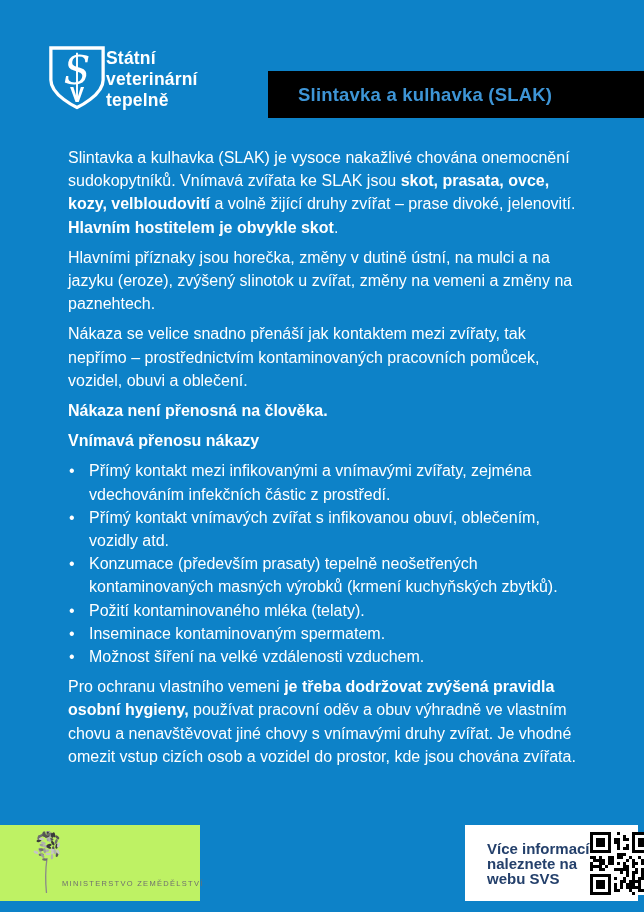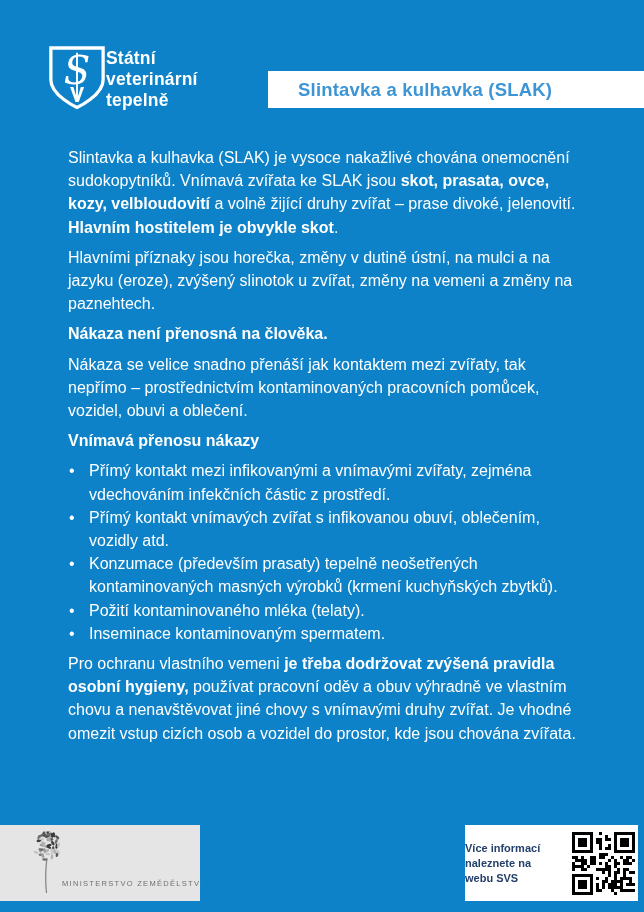--- a/index.html
+++ b/index.html
@@ -11,22 +11,22 @@
     overflow:hidden;
   }
   
   .logo-shield{position:absolute;left:47px;top:44px;width:60px;height:68px;}
   .wordmark{
     position:absolute;left:106px;top:48px;
     color:#ffffff;font-weight:bold;font-size:17.5px;line-height:21px;
     letter-spacing:.2px;
   }
   .title-box{
-    position:absolute;left:268px;top:71px;right:0;height:37px;
-    background:#ffffff;
+    position:absolute;left:268px;top:71px;right:0;height:47px;
+    background:#000000;
     display:flex;align-items:center;
   }
   .title-box .title{
     padding-left:30px;
     color:#3e95d6;font-weight:bold;font-size:18.5px;
     letter-spacing:.2px;
   }
   
   .body{
     position:absolute;left:68px;top:146px;width:514px;
@@ -38,34 +38,35 @@
   .body ul{list-style:none;margin:0 0 7px 0;padding:0;}
   .body li{position:relative;padding-left:21px;}
   .body li::before{
     content:"\2022";
     position:absolute;left:1px;top:0;
     font-size:16px;
   }
   
   .footer-left{
     position:absolute;left:0;top:825px;width:200px;height:76px;
-    background:#e5e5e5;
+    background:#bef264;
   }
   .tree-svg{position:absolute;left:26px;top:6px;width:42px;height:64px;}
   .ministry-label{
     position:absolute;left:62px;bottom:13px;
     color:#6f6f6e;font-size:7.5px;letter-spacing:1.3px;white-space:nowrap;
   }
   .footer-right{
     position:absolute;left:465px;top:825px;width:173px;height:76px;
     background:#ffffff;
     display:flex;align-items:center;
   }
   .info-text{
-    color:#24406b;font-weight:bold;font-size:11px;line-height:15px;
+    margin-left:22px;
+    color:#24406b;font-weight:bold;font-size:15px;line-height:15px;
     flex:0 0 auto;
   }
   .qr{margin-left:auto;margin-right:3px;width:63px;height:63px;flex:0 0 auto;}
 </style>
 </head>
 <body>
 
 <div class="page">
 
   <svg class="logo-shield" viewBox="0 0 62 70" xmlns="http://www.w3.org/2000/svg">
@@ -81,29 +82,30 @@
     <div>tepelně</div>
   </div>
 
   <div class="title-box">
     <span class="title">Slintavka a kulhavka (SLAK)</span>
   </div>
 
   <div class="body">
       <p><span>Slintavka a kulhavka (SLAK) je vysoce nakažlivé chována onemocnění sudokopytníků. Vnímavá zvířata ke SLAK jsou </span><span class="b">skot, prasata, ovce, kozy, velbloudovití</span><span> a volně žijící druhy zvířat – prase divoké, jelenovití. </span><span class="b">Hlavním hostitelem je obvykle skot</span><span>.</span></p>
       <p><span>Hlavními příznaky jsou horečka, změny v dutině ústní, na mulci a na jazyku (eroze), zvýšený slinotok u zvířat, změny na vemeni a změny na paznehtech.</span></p>
+      <p><span>Nákaza se velice snadno přenáší jak kontaktem mezi zvířaty, tak nepřímo – prostřednictvím kontaminovaných pracovních pomůcek, vozidel, obuvi a oblečení.</span></p>
       <p><span class="b">Nákaza není přenosná na člověka.</span></p>
-      <p><span>Nákaza se velice snadno přenáší jak kontaktem mezi zvířaty, tak nepřímo – prostřednictvím kontaminovaných pracovních pomůcek, vozidel, obuvi a oblečení.</span></p>
       <p class="heading"><span class="b">Vnímavá přenosu nákazy</span></p>
       <ul>
         <li>Přímý kontakt mezi infikovanými a vnímavými zvířaty, zejména vdechováním infekčních částic z prostředí.</li>
         <li>Přímý kontakt vnímavých zvířat s infikovanou obuví, oblečením, vozidly atd.</li>
         <li>Konzumace (především prasaty) tepelně neošetřených kontaminovaných masných výrobků (krmení kuchyňských zbytků).</li>
         <li>Požití kontaminovaného mléka (telaty).</li>
         <li>Inseminace kontaminovaným spermatem.</li>
+        <li>Možnost šíření na velké vzdálenosti vzduchem.</li>
       </ul>
       <p><span>Pro ochranu vlastního vemeni </span><span class="b">je třeba dodržovat zvýšená pravidla osobní hygieny,</span><span> používat pracovní oděv a obuv výhradně ve vlastním chovu a nenavštěvovat jiné chovy s vnímavými druhy zvířat. Je vhodné omezit vstup cizích osob a vozidel do prostor, kde jsou chována zvířata.</span></p>
     </div>
 
   <div class="footer-left">
     <svg class="tree-svg" viewBox="0 0 42 64" xmlns="http://www.w3.org/2000/svg">
       <path d="M20.5 62 C19 48 19.5 38 21 27" fill="none" stroke="#8a8a89" stroke-width="1.3"></path>
       <g class="leaves">
           <ellipse cx="13.0" cy="9.7" rx="2.6" ry="1.3" transform="rotate(165 13.0 9.7)" fill="#3a3a39"></ellipse>
           <ellipse cx="17.5" cy="2.7" rx="2.6" ry="1.3" transform="rotate(124 17.5 2.7)" fill="#6f6f6e"></ellipse>

